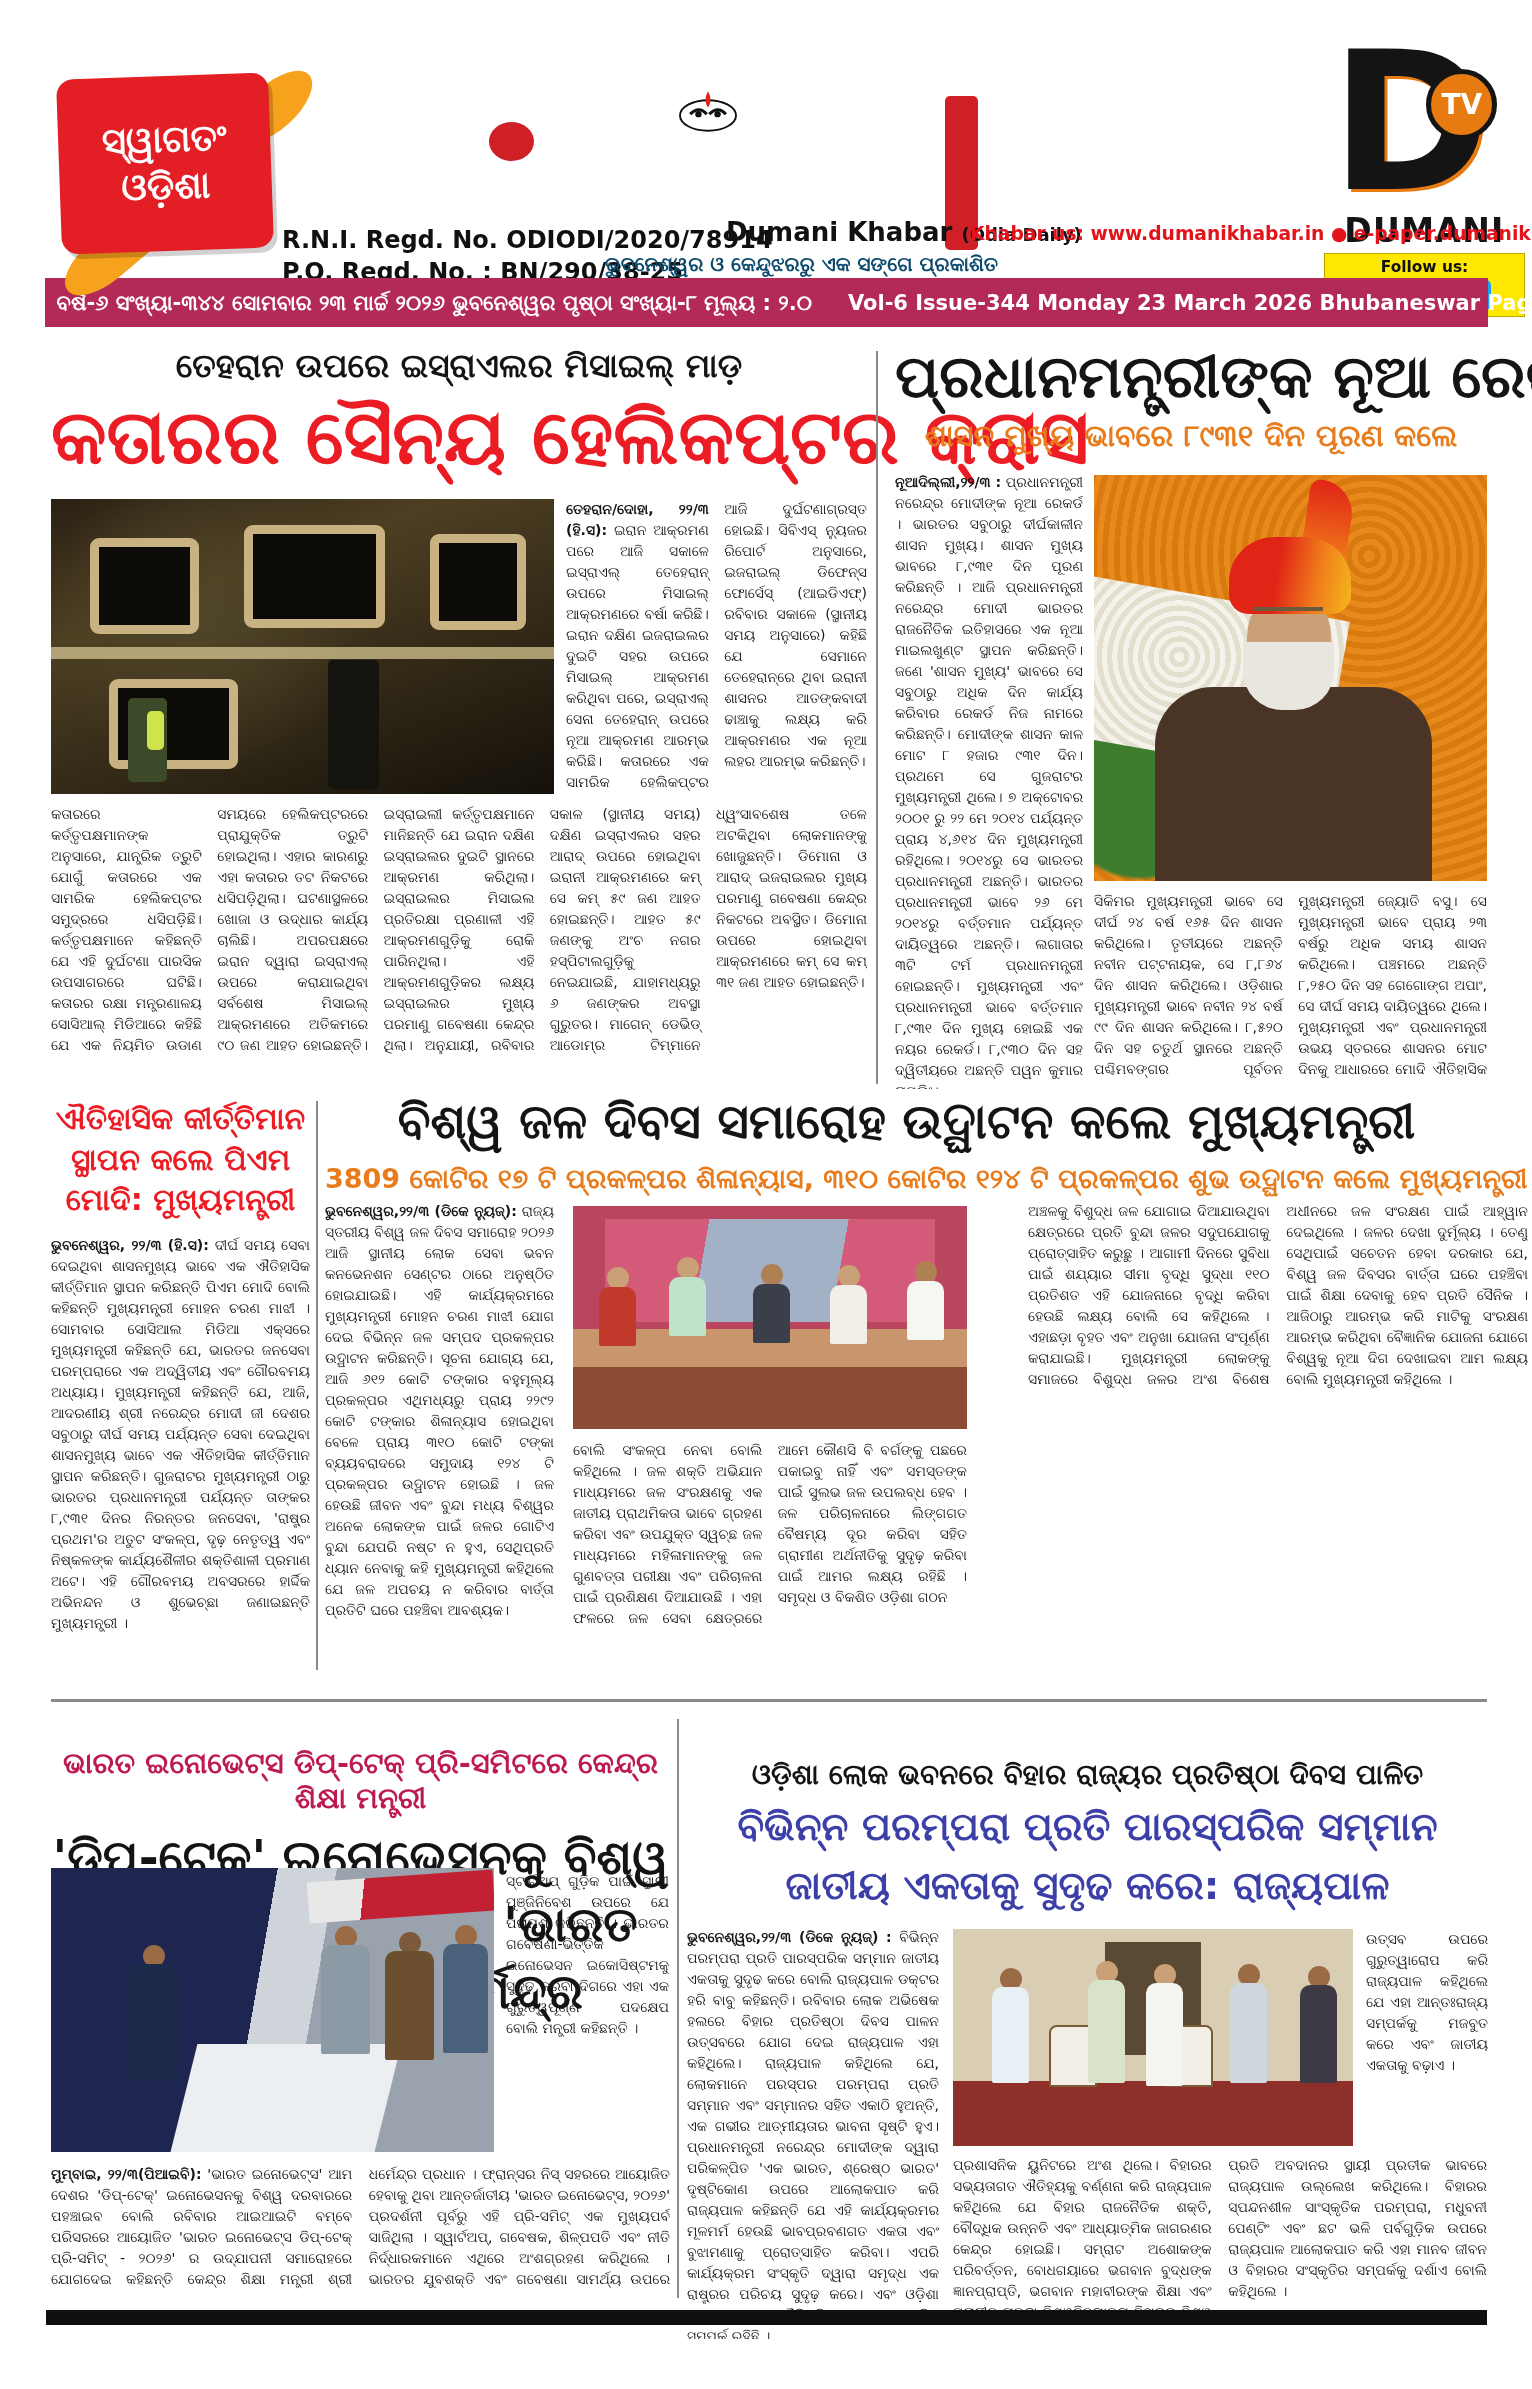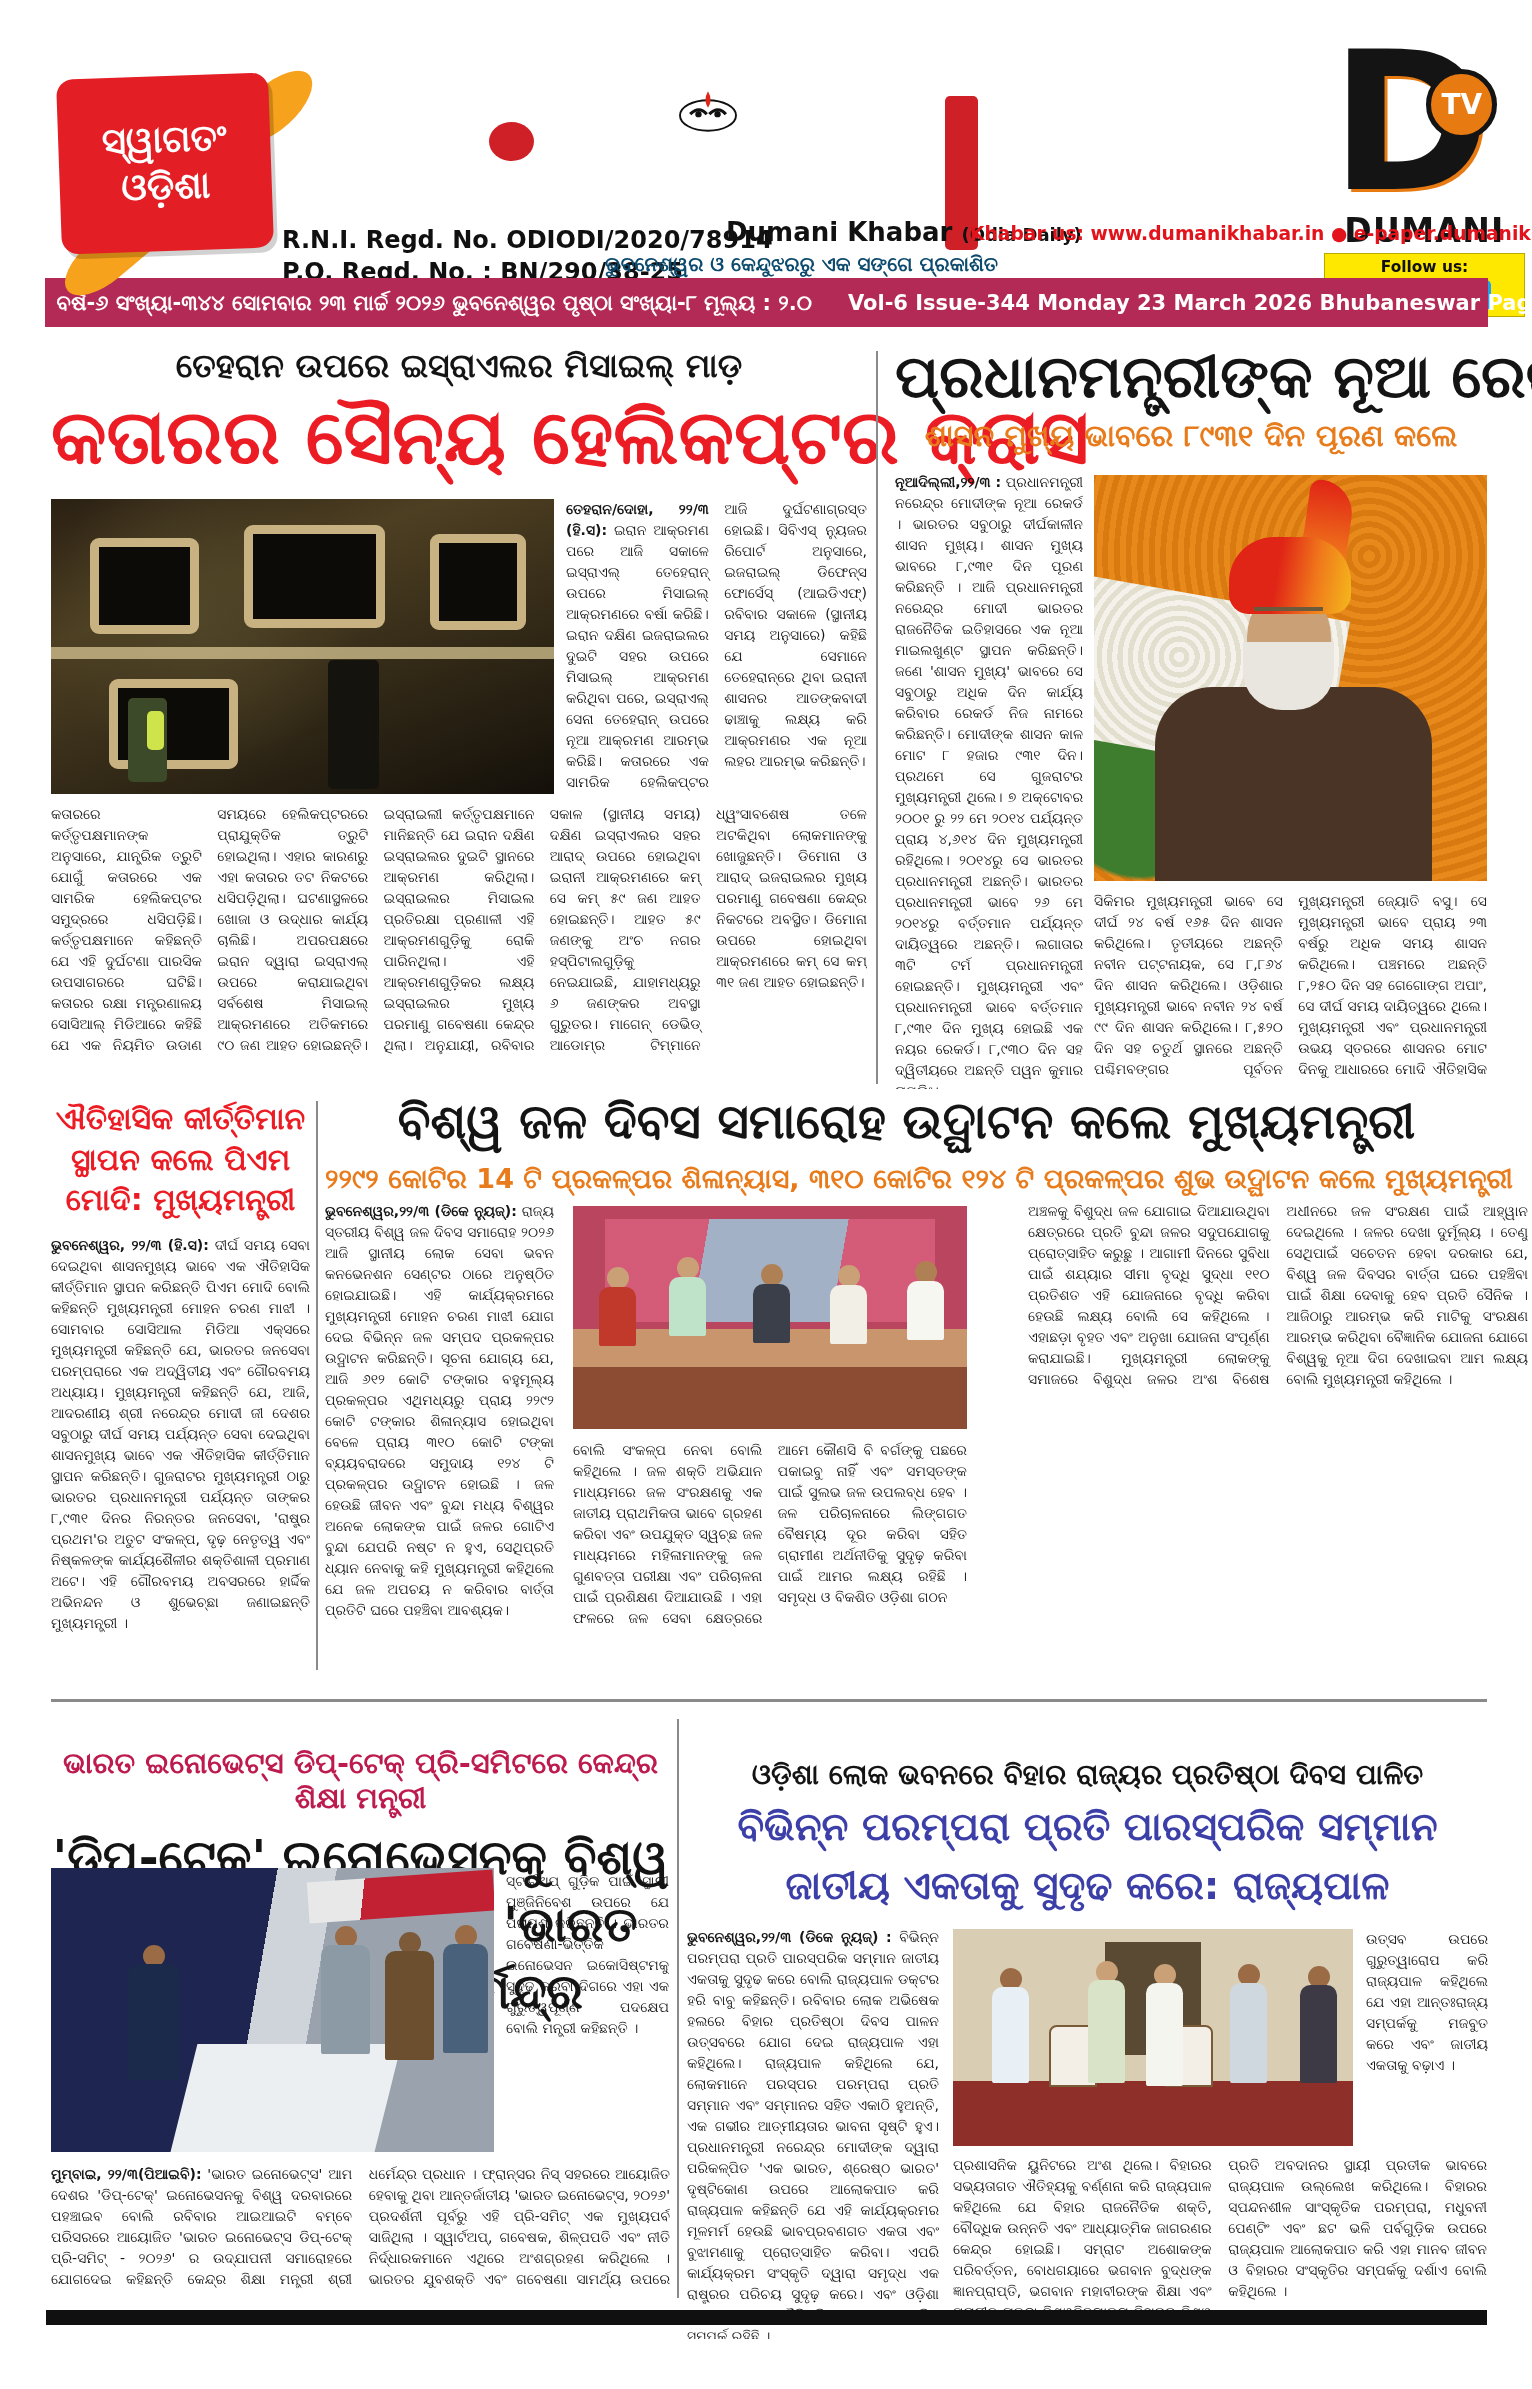--- a/index.html
+++ b/index.html
@@ -295,21 +295,21 @@
     <div class="bodytext odia">
       <strong class="byline">ଭୁବନେଶ୍ୱର, ୨୨/୩ (ହି.ସ):</strong>
       <span>ଦୀର୍ଘ ସମୟ ସେବା ଦେଇଥିବା ଶାସନମୁଖ୍ୟ ଭାବେ ଏକ ଐତିହାସିକ କୀର୍ତ୍ତିମାନ ସ୍ଥାପନ କରିଛନ୍ତି ପିଏମ ମୋଦି ବୋଲି କହିଛନ୍ତି ମୁଖ୍ୟମନ୍ତ୍ରୀ ମୋହନ ଚରଣ ମାଝୀ । ସୋମବାର ସୋସିଆଲ ମିଡିଆ ଏକ୍ସରେ ମୁଖ୍ୟମନ୍ତ୍ରୀ କହିଛନ୍ତି ଯେ, ଭାରତର ଜନସେବା ପରମ୍ପରାରେ ଏକ ଅଦ୍ୱିତୀୟ ଏବଂ ଗୌରବମୟ ଅଧ୍ୟାୟ। ମୁଖ୍ୟମନ୍ତ୍ରୀ କହିଛନ୍ତି ଯେ, ଆଜି, ଆଦରଣୀୟ ଶ୍ରୀ ନରେନ୍ଦ୍ର ମୋଦୀ ଜୀ ଦେଶର ସବୁଠାରୁ ଦୀର୍ଘ ସମୟ ପର୍ଯ୍ୟନ୍ତ ସେବା ଦେଇଥିବା ଶାସନମୁଖ୍ୟ ଭାବେ ଏକ ଐତିହାସିକ କୀର୍ତ୍ତିମାନ ସ୍ଥାପନ କରିଛନ୍ତି। ଗୁଜରାଟର ମୁଖ୍ୟମନ୍ତ୍ରୀ ଠାରୁ ଭାରତର ପ୍ରଧାନମନ୍ତ୍ରୀ ପର୍ଯ୍ୟନ୍ତ ତାଙ୍କର ୮,୯୩୧ ଦିନର ନିରନ୍ତର ଜନସେବା, 'ରାଷ୍ଟ୍ର ପ୍ରଥମ'ର ଅତୁଟ ସଂକଳ୍ପ, ଦୃଢ଼ ନେତୃତ୍ୱ ଏବଂ ନିଷ୍କଳଙ୍କ କାର୍ଯ୍ୟଶୈଳୀର ଶକ୍ତିଶାଳୀ ପ୍ରମାଣ ଅଟେ। ଏହି ଗୌରବମୟ ଅବସରରେ ହାର୍ଦ୍ଦିକ ଅଭିନନ୍ଦନ ଓ ଶୁଭେଚ୍ଛା ଜଣାଇଛନ୍ତି ମୁଖ୍ୟମନ୍ତ୍ରୀ ।</span>
     </div>
   </div>
 
   <div class="abs vrule" style="left:316px;top:1101px;height:569px;"></div>
 
   <div class="abs" id="water">
     <div class="headline odia">ବିଶ୍ୱ ଜଳ ଦିବସ ସମାରୋହ ଉଦ୍ଘାଟନ କଲେ ମୁଖ୍ୟମନ୍ତ୍ରୀ</div>
-    <div class="subhead odia">୨୨୯୨ କୋଟିର 14 ଟି ପ୍ରକଳ୍ପର ଶିଳାନ୍ୟାସ, ୩୧୦ କୋଟିର ୧୨୪ ଟି ପ୍ରକଳ୍ପର ଶୁଭ ଉଦ୍ଘାଟନ କଲେ ମୁଖ୍ୟମନ୍ତ୍ରୀ</div>
+    <div class="subhead odia">3809 କୋଟିର ୧୭ ଟି ପ୍ରକଳ୍ପର ଶିଳାନ୍ୟାସ, ୩୧୦ କୋଟିର ୧୨୪ ଟି ପ୍ରକଳ୍ପର ଶୁଭ ଉଦ୍ଘାଟନ କଲେ ମୁଖ୍ୟମନ୍ତ୍ରୀ</div>
     <div id="water-body">
       <div id="water-col1" class="bodytext odia">
         <strong class="byline">ଭୁବନେଶ୍ୱର,୨୨/୩ (ଡିକେ ନ୍ୟୁଜ୍):</strong>
         <span>ରାଜ୍ୟ ସ୍ତରୀୟ ବିଶ୍ୱ ଜଳ ଦିବସ ସମାରୋହ ୨୦୨୬ ଆଜି ସ୍ଥାନୀୟ ଲୋକ ସେବା ଭବନ କନଭେନଶନ ସେଣ୍ଟର ଠାରେ ଅନୁଷ୍ଠିତ ହୋଇଯାଇଛି। ଏହି କାର୍ଯ୍ୟକ୍ରମରେ ମୁଖ୍ୟମନ୍ତ୍ରୀ ମୋହନ ଚରଣ ମାଝୀ ଯୋଗ ଦେଇ ବିଭିନ୍ନ ଜଳ ସମ୍ପଦ ପ୍ରକଳ୍ପର ଉଦ୍ଘାଟନ କରିଛନ୍ତି। ସୂଚନା ଯୋଗ୍ୟ ଯେ, ଆଜି ୬୧୨ କୋଟି ଟଙ୍କାର ବହୁମୂଲ୍ୟ ପ୍ରକଳ୍ପର ଏଥିମଧ୍ୟରୁ ପ୍ରାୟ ୨୨୯୨ କୋଟି ଟଙ୍କାର ଶିଳାନ୍ୟାସ ହୋଇଥିବା ବେଳେ ପ୍ରାୟ ୩୧୦ କୋଟି ଟଙ୍କା ବ୍ୟୟବରାଦରେ ସମୁଦାୟ ୧୨୪ ଟି ପ୍ରକଳ୍ପର ଉଦ୍ଘାଟନ ହୋଇଛି । ଜଳ ହେଉଛି ଜୀବନ ଏବଂ ବୁନ୍ଦା ମଧ୍ୟ ବିଶ୍ୱର ଅନେକ ଲୋକଙ୍କ ପାଇଁ ଜଳର ଗୋଟିଏ ବୁନ୍ଦା ଯେପରି ନଷ୍ଟ ନ ହୁଏ, ସେଥିପ୍ରତି ଧ୍ୟାନ ନେବାକୁ କହି ମୁଖ୍ୟମନ୍ତ୍ରୀ କହିଥିଲେ ଯେ ଜଳ ଅପଚୟ ନ କରିବାର ବାର୍ତ୍ତା ପ୍ରତିଟି ଘରେ ପହଞ୍ଚିବା ଆବଶ୍ୟକ।</span>
       </div>
       <div id="water-photo">
         <div class="screen"></div>
         <div class="person" style="left:26px;top:61px;">
           <div class="head" style="background:#caa177;"></div>
             <div class="torso" style="background:#c0392b;"></div>

